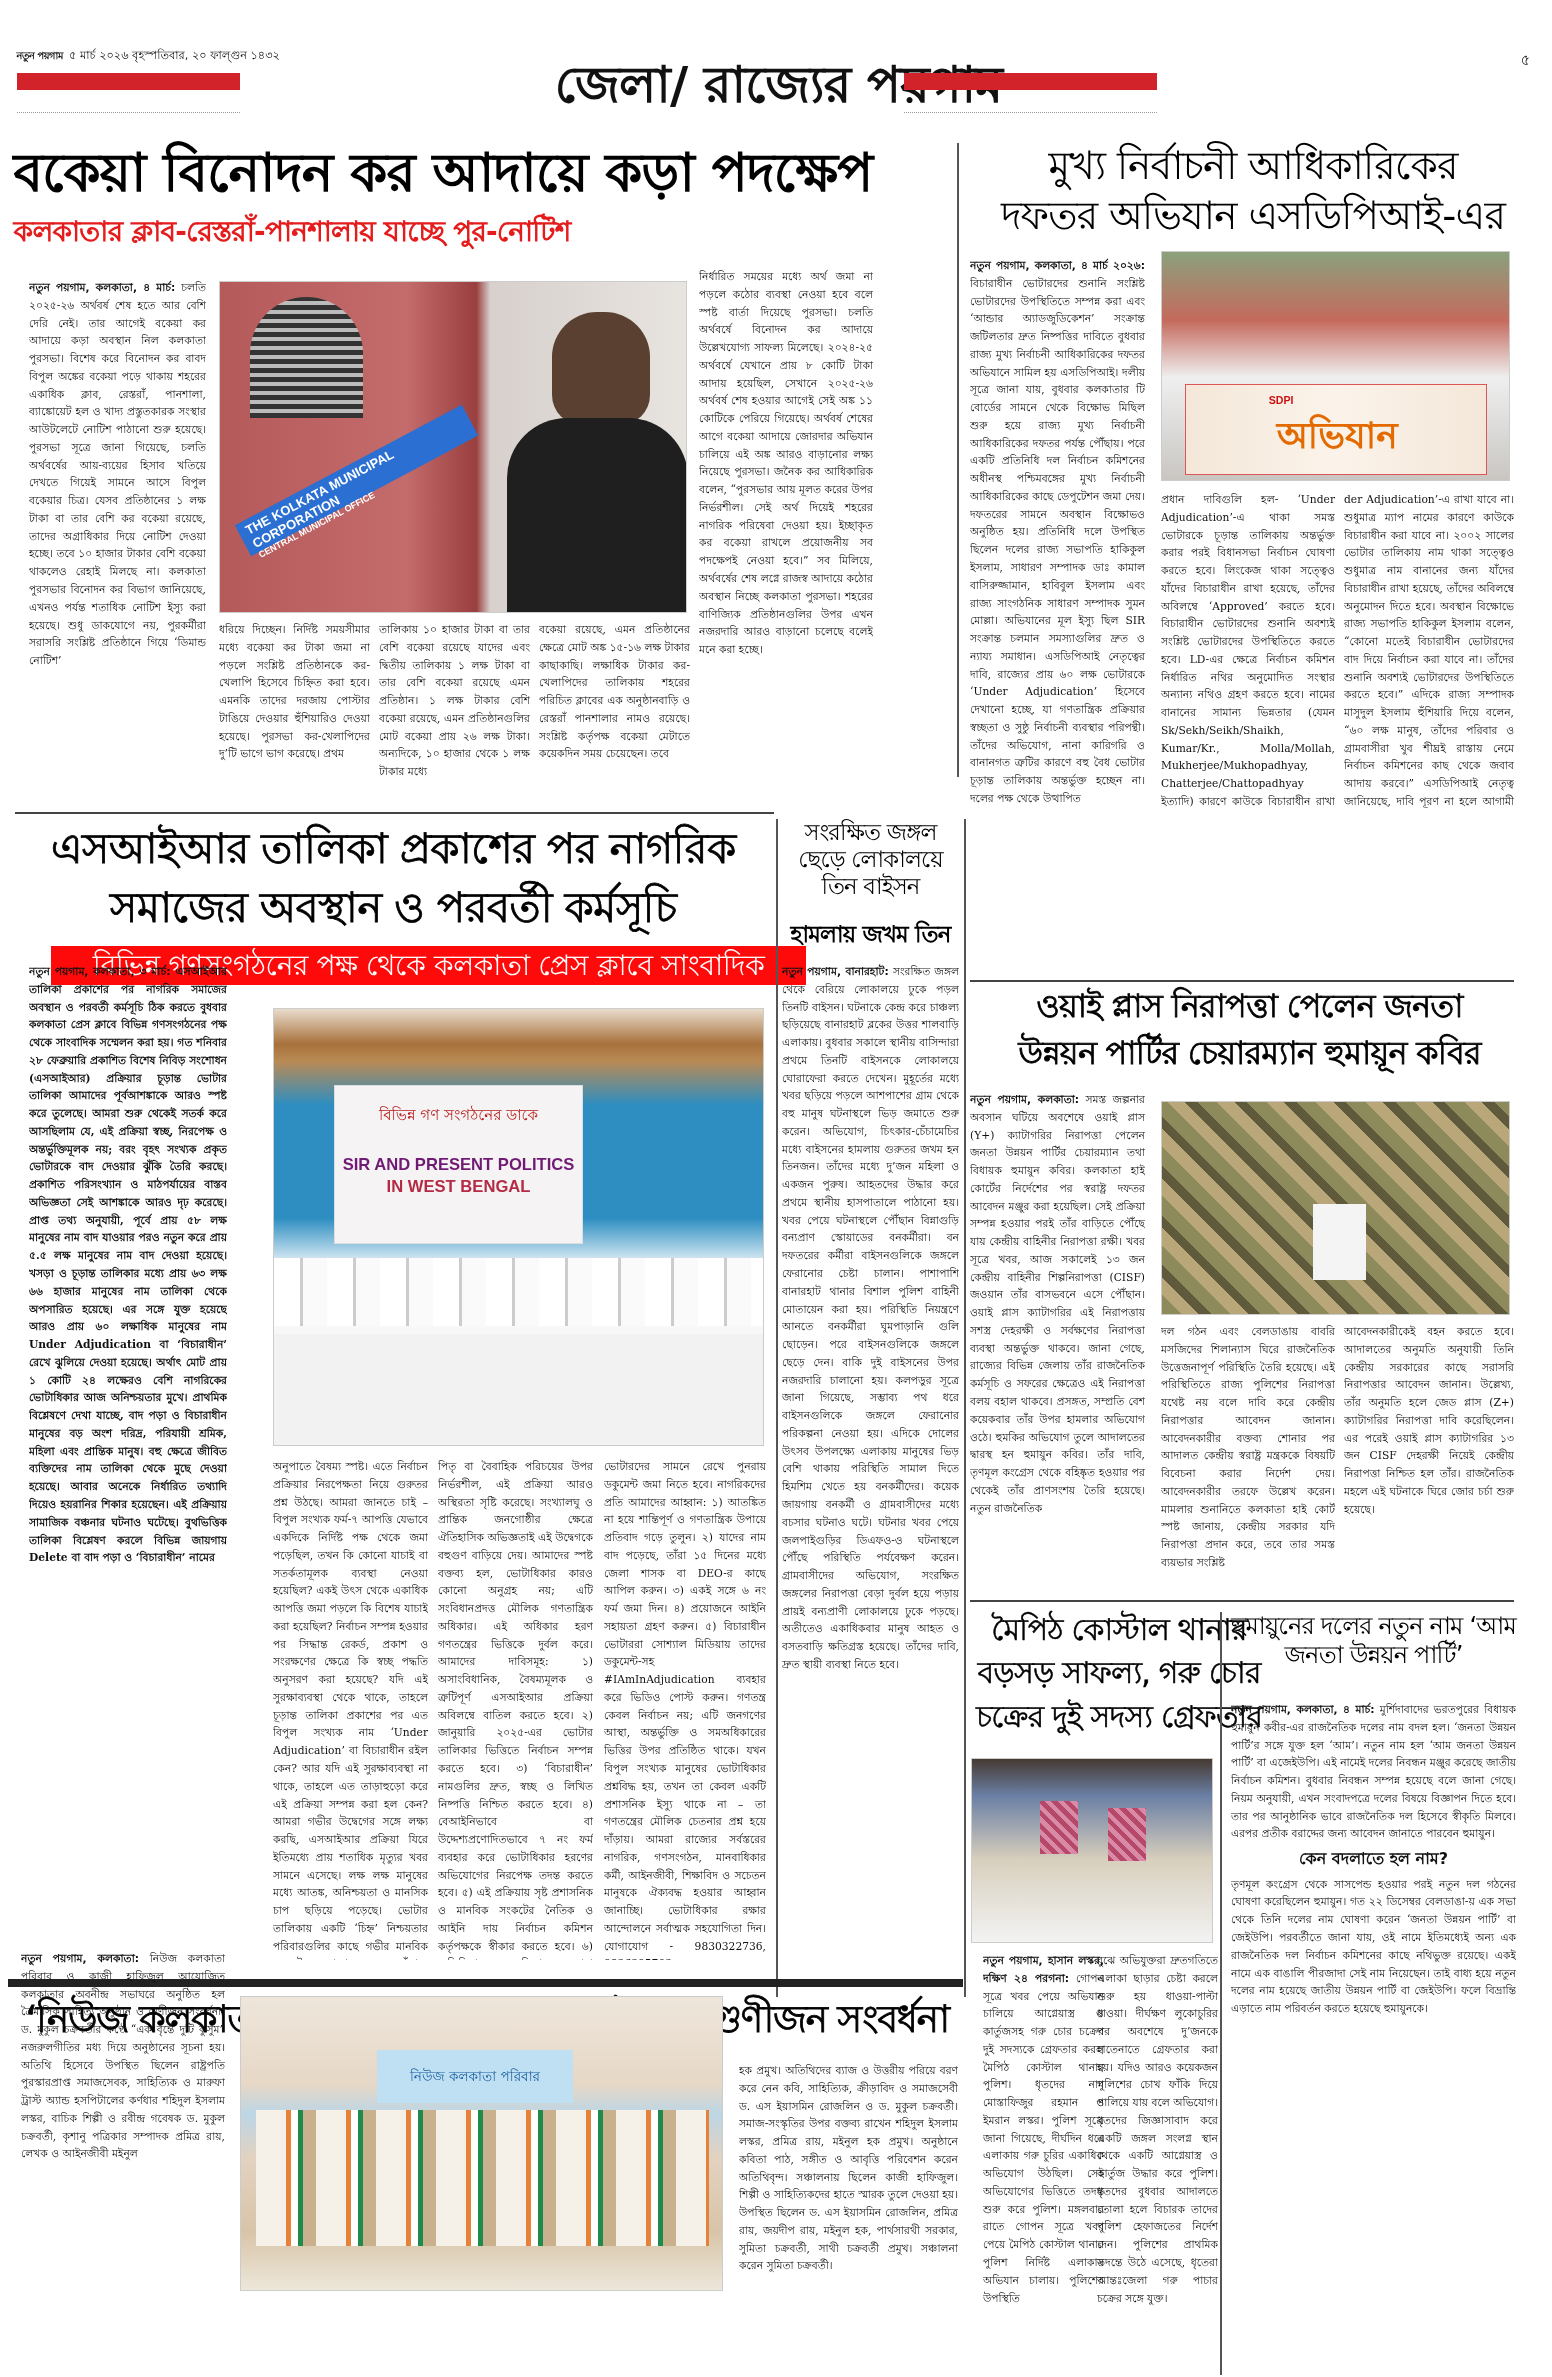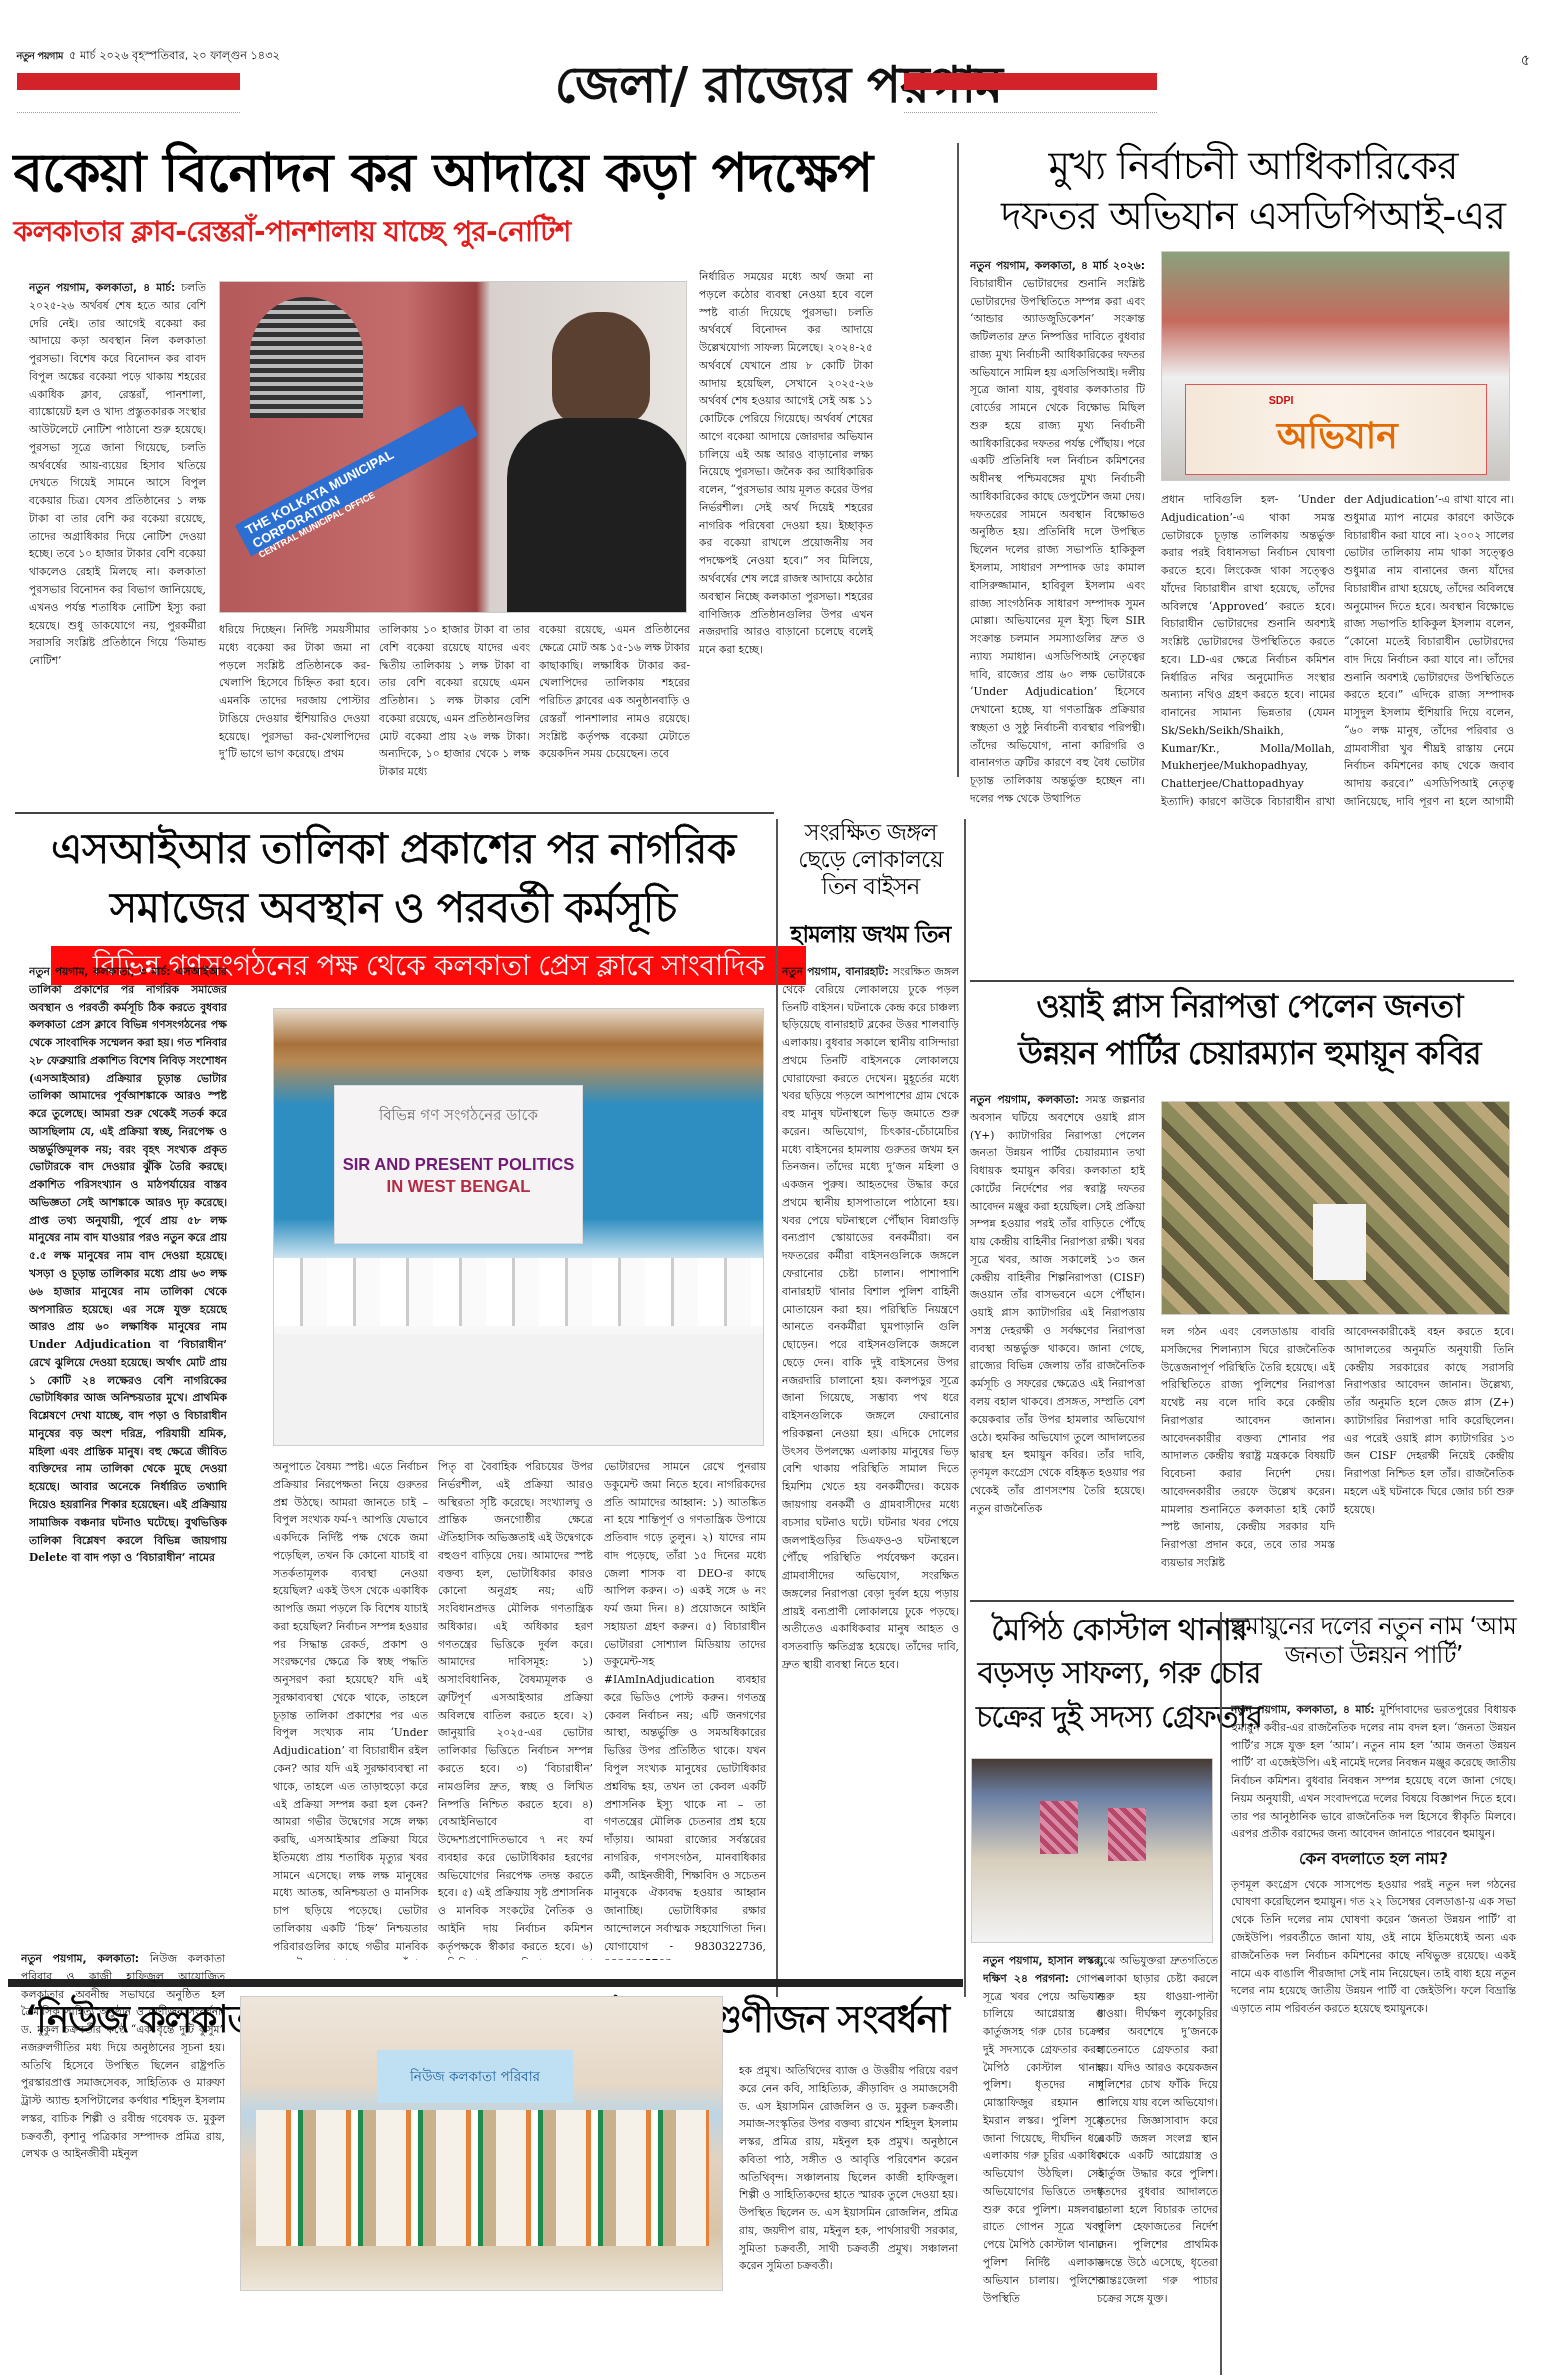--- a/index.html
+++ b/index.html
@@ -88,21 +88,21 @@
 <div class="abs head-big" style="left:13.6px; top:884px; width:759px; font-size:42px; text-align:center; font-weight:normal; -webkit-text-stroke:0.8px #000;">সমাজের অবস্থান ও পরবর্তী কর্মসূচি</div>
 <div class="abs red-strap" style="left:15px; top:946px; width:755px; height:39px;">বিভিন্ন গণসংগঠনের পক্ষ থেকে কলকাতা প্রেস ক্লাবে সাংবাদিক সম্মেলন</div>
 
 <div class="abs body-text" style="left:29px; top:963px; width:198px; height:959px;font-weight:bold;">
   <b>নতুন পয়গাম, কলকাতা, ৩ মার্চ:</b>
   <span>এসআইআর তালিকা প্রকাশের পর নাগরিক সমাজের অবস্থান ও পরবর্তী কর্মসূচি ঠিক করতে বুধবার কলকাতা প্রেস ক্লাবে বিভিন্ন গণসংগঠনের পক্ষ থেকে সাংবাদিক সম্মেলন করা হয়। গত শনিবার ২৮ ফেব্রুয়ারি প্রকাশিত বিশেষ নিবিড় সংশোধন (এসআইআর) প্রক্রিয়ার চূড়ান্ত ভোটার তালিকা আমাদের পূর্বআশঙ্কাকে আরও স্পষ্ট করে তুলেছে। আমরা শুরু থেকেই সতর্ক করে আসছিলাম যে, এই প্রক্রিয়া স্বচ্ছ, নিরপেক্ষ ও অন্তর্ভুক্তিমূলক নয়; বরং বৃহৎ সংখ্যক প্রকৃত ভোটারকে বাদ দেওয়ার ঝুঁকি তৈরি করছে। প্রকাশিত পরিসংখ্যান ও মাঠপর্যায়ের বাস্তব অভিজ্ঞতা সেই আশঙ্কাকে আরও দৃঢ় করেছে। প্রাপ্ত তথ্য অনুযায়ী, পূর্বে প্রায় ৫৮ লক্ষ মানুষের নাম বাদ যাওয়ার পরও নতুন করে প্রায় ৫.৫ লক্ষ মানুষের নাম বাদ দেওয়া হয়েছে। খসড়া ও চূড়ান্ত তালিকার মধ্যে প্রায় ৬৩ লক্ষ ৬৬ হাজার মানুষের নাম তালিকা থেকে অপসারিত হয়েছে। এর সঙ্গে যুক্ত হয়েছে আরও প্রায় ৬০ লক্ষাধিক মানুষের নাম Under Adjudication বা ‘বিচারাধীন’ রেখে ঝুলিয়ে দেওয়া হয়েছে। অর্থাৎ মোট প্রায় ১ কোটি ২৪ লক্ষেরও বেশি নাগরিকের ভোটাধিকার আজ অনিশ্চয়তার মুখে। প্রাথমিক বিশ্লেষণে দেখা যাচ্ছে, বাদ পড়া ও বিচারাধীন মানুষের বড় অংশ দরিদ্র, পরিযায়ী শ্রমিক, মহিলা এবং প্রান্তিক মানুষ। বহু ক্ষেত্রে জীবিত ব্যক্তিদের নাম তালিকা থেকে মুছে দেওয়া হয়েছে। আবার অনেকে নির্ধারিত তথ্যাদি দিয়েও হয়রানির শিকার হয়েছেন। এই প্রক্রিয়ায় সামাজিক বঞ্চনার ঘটনাও ঘটেছে। বুথভিত্তিক তালিকা বিশ্লেষণ করলে বিভিন্ন জায়গায় Delete বা বাদ পড়া ও ‘বিচারাধীন’ নামের</span>
 </div>
 
 <div class="abs photo" style="left:273px; top:1008px; width:491px; height:438px; background:linear-gradient(180deg,#e8dccc 0%,#a8713b 8%,#b98a55 12%,#2e8ec1 22%,#2e8ec1 48%,#ffffff 60%,#e9e9e9 100%);">
   <div class="abs" style="left:60px; top:76px; width:249px; height:159px; background:#f5f3f3; border:0.8px solid #ddd;">
-    <div class="abs" style="left:0; top:16.6px; width:100%; text-align:center; color:#737373; font-size:15px; font-family:'DejaVu Sans',sans-serif;">বিভিন্ন গণ সংগঠনের ডাকে</div>
+    <div class="abs" style="left:0; top:16.6px; width:100%; text-align:center; color:#b91c1c; font-size:15px; font-family:'DejaVu Sans',sans-serif;">বিভিন্ন গণ সংগঠনের ডাকে</div>
     <div class="abs photo-label" style="left:0; top:69px; width:100%; text-align:center; color:#701a75; font-size:16.6px;">SIR AND PRESENT POLITICS</div>
     <div class="abs photo-label" style="left:0; top:91px; width:100%; text-align:center; color:#b52a45; font-size:16.6px;">IN WEST BENGAL</div>
   </div>
   <div class="abs" style="left:0; top:249px; width:491px; height:68px; background:repeating-linear-gradient(90deg,#fff 0 26px,#ccc 26px 29px,#fafafa 29px 53px);"></div>
   <div class="abs" style="left:0; top:325px; width:491px; height:113px; background:#f2f2f2;"></div>
 </div>
 
 <div class="abs body-text" style="left:273px; top:1458px; width:155px; height:502px;">অনুপাতে বৈষম্য স্পষ্ট। এতে নির্বাচন প্রক্রিয়ার নিরপেক্ষতা নিয়ে গুরুতর প্রশ্ন উঠছে। আমরা জানতে চাই – বিপুল সংখ্যক ফর্ম-৭ আপত্তি যেভাবে একদিকে নির্দিষ্ট পক্ষ থেকে জমা পড়েছিল, তখন কি কোনো যাচাই বা সতর্কতামূলক ব্যবস্থা নেওয়া হয়েছিল? একই উৎস থেকে একাধিক আপত্তি জমা পড়লে কি বিশেষ যাচাই করা হয়েছিল? নির্বাচন সম্পন্ন হওয়ার পর সিদ্ধান্ত রেকর্ড, প্রকাশ ও সংরক্ষণের ক্ষেত্রে কি স্বচ্ছ পদ্ধতি অনুসরণ করা হয়েছে? যদি এই সুরক্ষাব্যবস্থা থেকে থাকে, তাহলে চূড়ান্ত তালিকা প্রকাশের পর এত বিপুল সংখ্যক নাম ‘Under Adjudication’ বা বিচারাধীন রইল কেন? আর যদি এই সুরক্ষাব্যবস্থা না থাকে, তাহলে এত তাড়াহুড়ো করে এই প্রক্রিয়া সম্পন্ন করা হল কেন? আমরা গভীর উদ্বেগের সঙ্গে লক্ষ্য করছি, এসআইআর প্রক্রিয়া যিরে ইতিমধ্যে প্রায় শতাধিক মৃত্যুর খবর সামনে এসেছে। লক্ষ লক্ষ মানুষের মধ্যে আতঙ্ক, অনিশ্চয়তা ও মানসিক চাপ ছড়িয়ে পড়েছে। ভোটার তালিকায় একটি ‘চিহ্ন’ নিশ্চয়তার পরিবারগুলির কাছে গভীর মানবিক সংকটের কারণ হয়ে দাঁড়ায়। মহিলাদের ক্ষেত্রে, যাদের নথিপত্র প্রায়শই</div>
 <div class="abs body-text" style="left:438px; top:1458px; width:155px; height:502px;">পিতৃ বা বৈবাহিক পরিচয়ের উপর নির্ভরশীল, এই প্রক্রিয়া আরও অস্থিরতা সৃষ্টি করেছে। সংখ্যালঘু ও প্রান্তিক জনগোষ্ঠীর ক্ষেত্রে ঐতিহাসিক অভিজ্ঞতাই এই উদ্বেগকে বহুগুণ বাড়িয়ে দেয়। আমাদের স্পষ্ট বক্তব্য হল, ভোটাধিকার কারও কোনো অনুগ্রহ নয়; এটি সংবিধানপ্রদত্ত মৌলিক গণতান্ত্রিক অধিকার। এই অধিকার হরণ গণতন্ত্রের ভিত্তিকে দুর্বল করে। আমাদের দাবিসমূহ: ১) অসাংবিধানিক, বৈষম্যমূলক ও ত্রুটিপূর্ণ এসআইআর প্রক্রিয়া অবিলম্বে বাতিল করতে হবে। ২) জানুয়ারি ২০২৫-এর ভোটার তালিকার ভিত্তিতে নির্বাচন সম্পন্ন করতে হবে। ৩) ‘বিচারাধীন’ নামগুলির দ্রুত, স্বচ্ছ ও লিখিত নিষ্পত্তি নিশ্চিত করতে হবে। ৪) বেআইনিভাবে বা উদ্দেশ্যপ্রণোদিতভাবে ৭ নং ফর্ম ব্যবহার করে ভোটাধিকার হরণের অভিযোগের নিরপেক্ষ তদন্ত করতে হবে। ৫) এই প্রক্রিয়ায় সৃষ্ট প্রশাসনিক ও মানবিক সংকটের নৈতিক ও আইনি দায় নির্বাচন কমিশন কর্তৃপক্ষকে স্বীকার করতে হবে। ৬) জুডিসিয়াল অফিসার দ্বারা বিচারাধীন ভোটারদের ডকুমেন্ট ভেরিফিকেশনের কাজ স্বচ্ছতার সাথে সম্পন্ন করতে হবে। প্রয়োজনে</div>
 <div class="abs body-text" style="left:604px; top:1458px; width:162px; height:502px;">ভোটারদের সামনে রেখে পুনরায় ডকুমেন্ট জমা নিতে হবে। নাগরিকদের প্রতি আমাদের আহ্বান: ১) আতঙ্কিত না হয়ে শান্তিপূর্ণ ও গণতান্ত্রিক উপায়ে প্রতিবাদ গড়ে তুলুন। ২) যাদের নাম বাদ পড়েছে, তাঁরা ১৫ দিনের মধ্যে জেলা শাসক বা DEO-র কাছে আপিল করুন। ৩) একই সঙ্গে ৬ নং ফর্ম জমা দিন। ৪) প্রয়োজনে আইনি সহায়তা গ্রহণ করুন। ৫) বিচারাধীন ভোটাররা সোশ্যাল মিডিয়ায় তাদের ডকুমেন্ট-সহ #IAmInAdjudication ব্যবহার করে ভিডিও পোস্ট করুন। গণতন্ত্র কেবল নির্বাচন নয়; এটি জনগণের আস্থা, অন্তর্ভুক্তি ও সমঅধিকারের ভিত্তির উপর প্রতিষ্ঠিত থাকে। যখন বিপুল সংখ্যক মানুষের ভোটাধিকার প্রশ্নবিদ্ধ হয়, তখন তা কেবল একটি প্রশাসনিক ইস্যু থাকে না – তা গণতন্ত্রের মৌলিক চেতনার প্রশ্ন হয়ে দাঁড়ায়। আমরা রাজ্যের সর্বস্তরের নাগরিক, গণসংগঠন, মানবাধিকার কর্মী, আইনজীবী, শিক্ষাবিদ ও সচেতন মানুষকে ঐক্যবদ্ধ হওয়ার আহ্বান জানাচ্ছি। ভোটাধিকার রক্ষার আন্দোলনে সর্বাত্মক সহযোগিতা দিন। যোগাযোগ - 9830322736, 9836395703</div>

